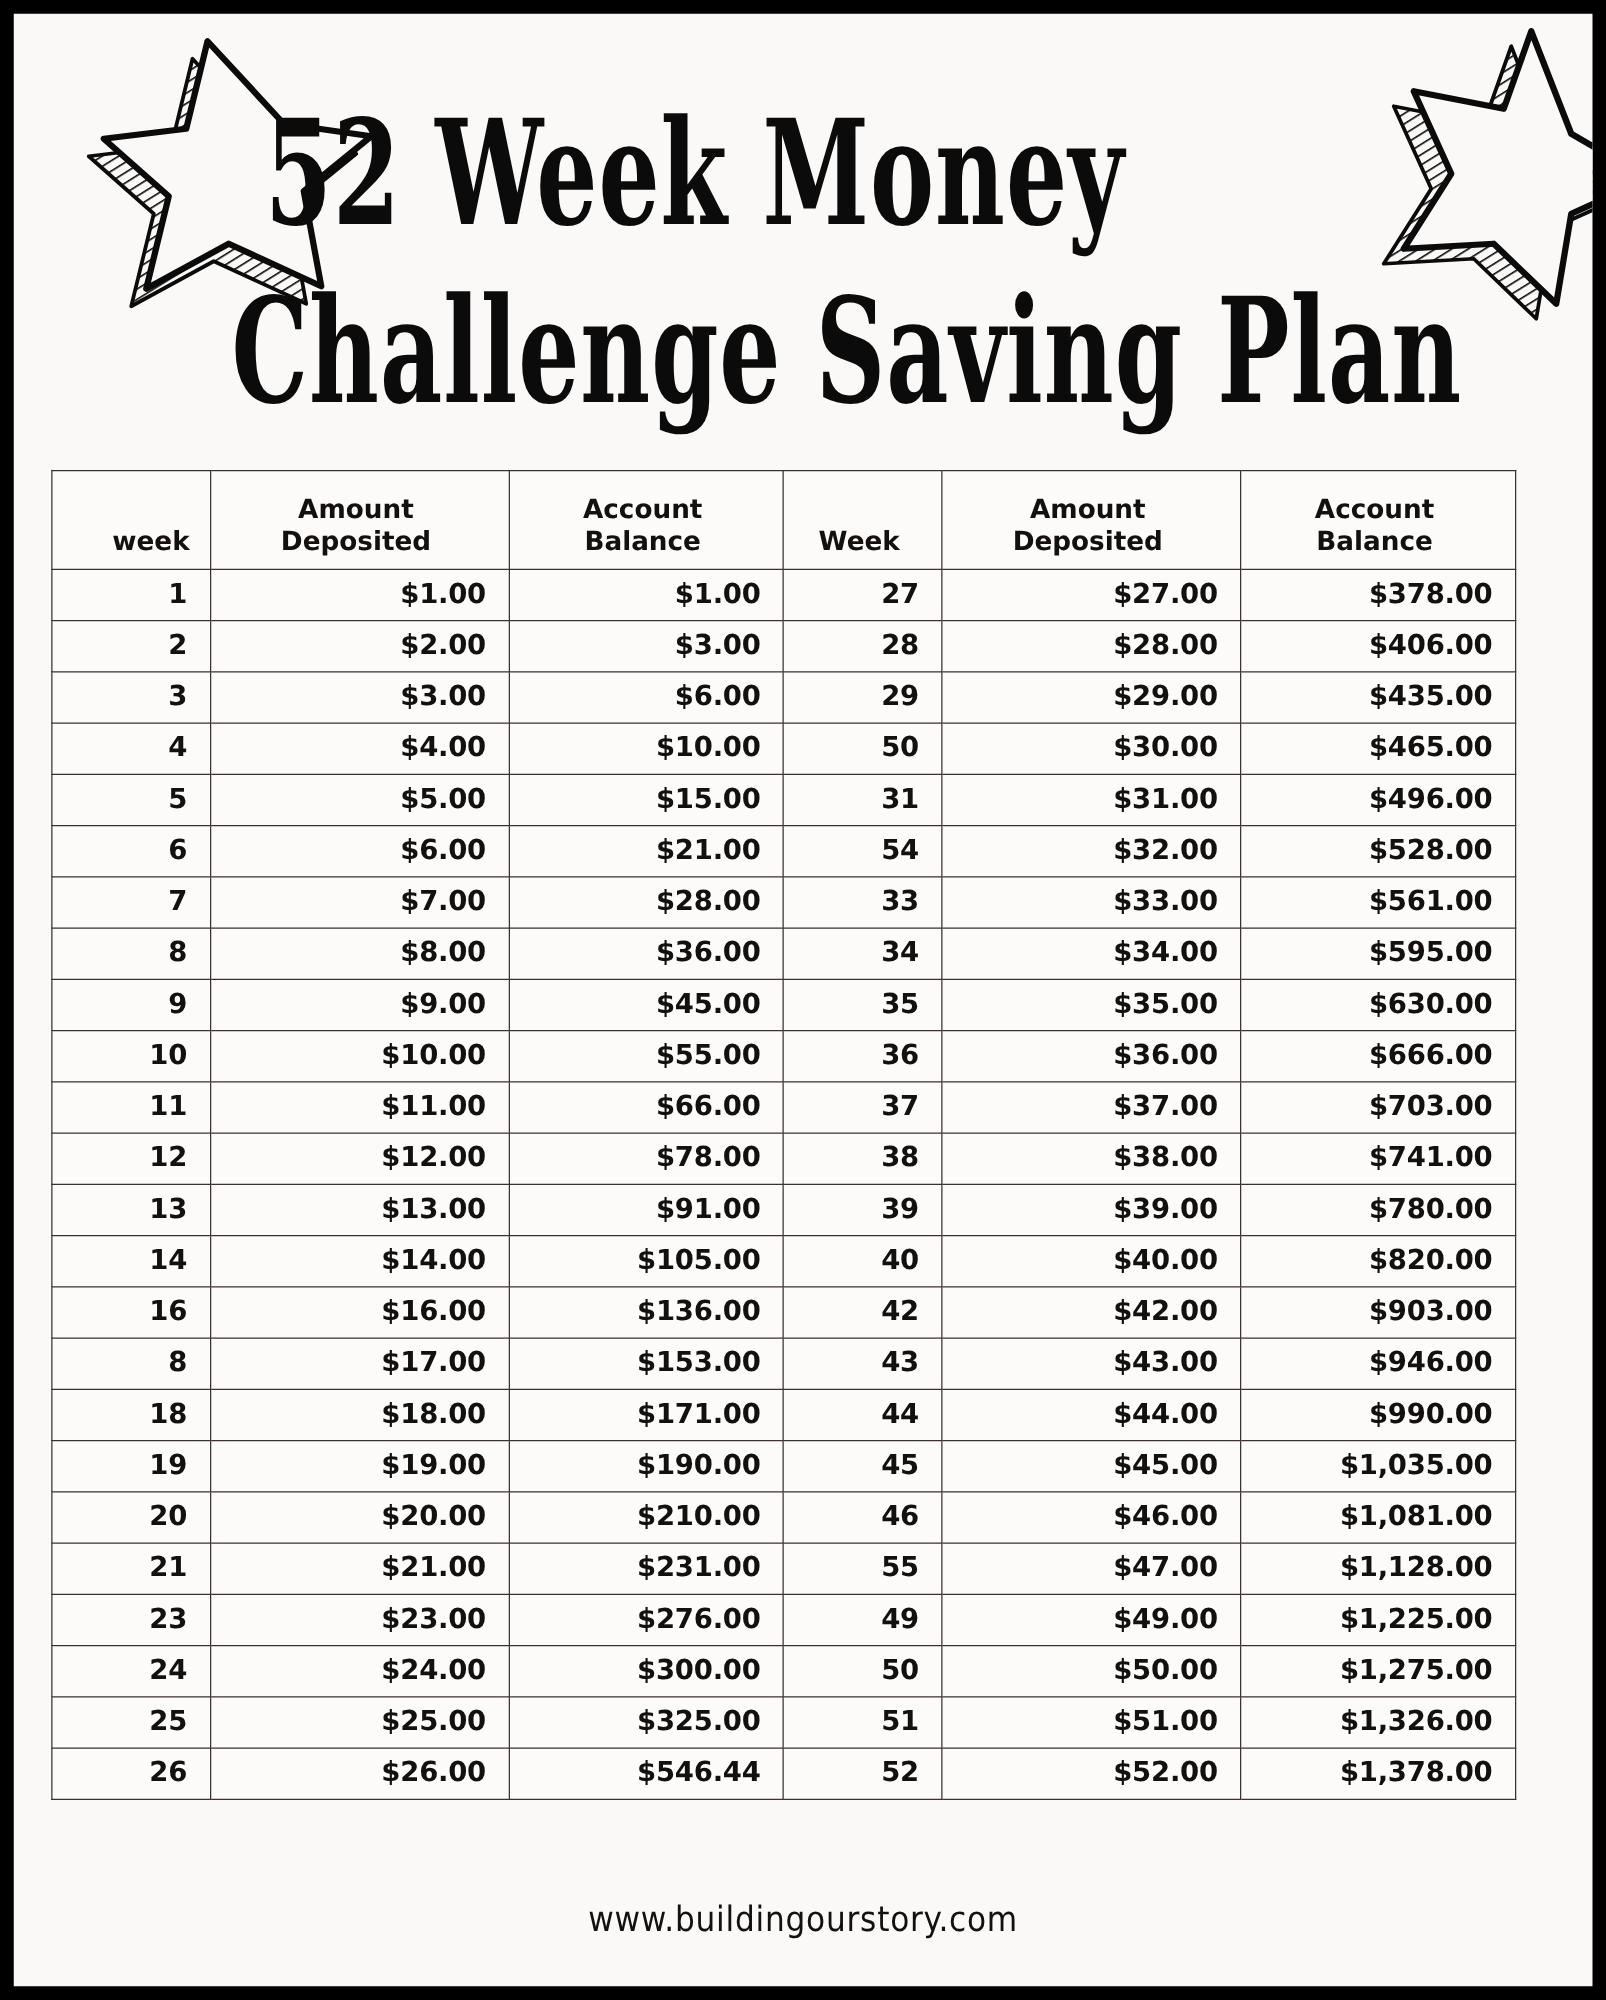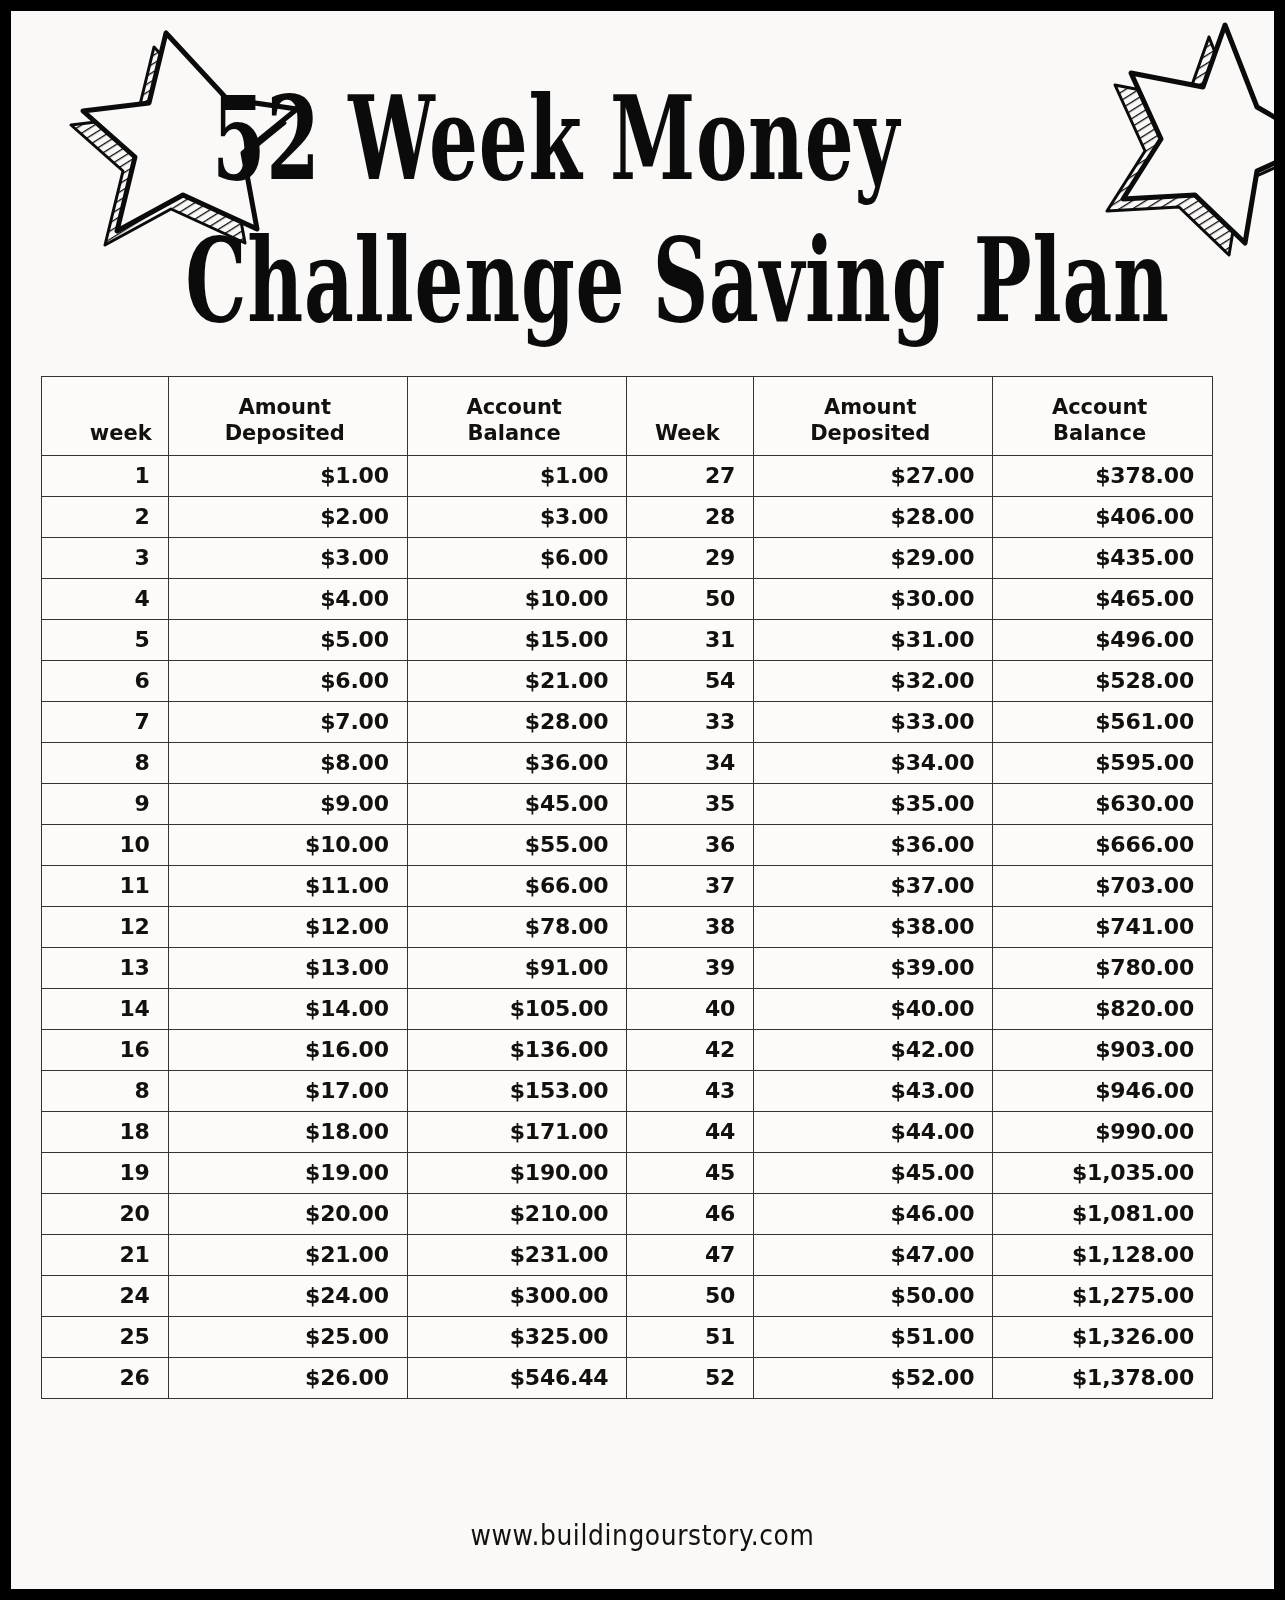--- a/index.html
+++ b/index.html
@@ -346,23 +346,31 @@
               <td>$20.00</td>
               <td>$210.00</td>
               <td>46</td>
               <td>$46.00</td>
               <td>$1,081.00</td>
             </tr>
             <tr>
               <td>21</td>
               <td>$21.00</td>
               <td>$231.00</td>
-              <td>47</td>
+              <td>55</td>
               <td>$47.00</td>
               <td>$1,128.00</td>
+            </tr>
+            <tr>
+              <td>23</td>
+              <td>$23.00</td>
+              <td>$276.00</td>
+              <td>49</td>
+              <td>$49.00</td>
+              <td>$1,225.00</td>
             </tr>
             <tr>
               <td>24</td>
               <td>$24.00</td>
               <td>$300.00</td>
               <td>50</td>
               <td>$50.00</td>
               <td>$1,275.00</td>
             </tr>
             <tr>

